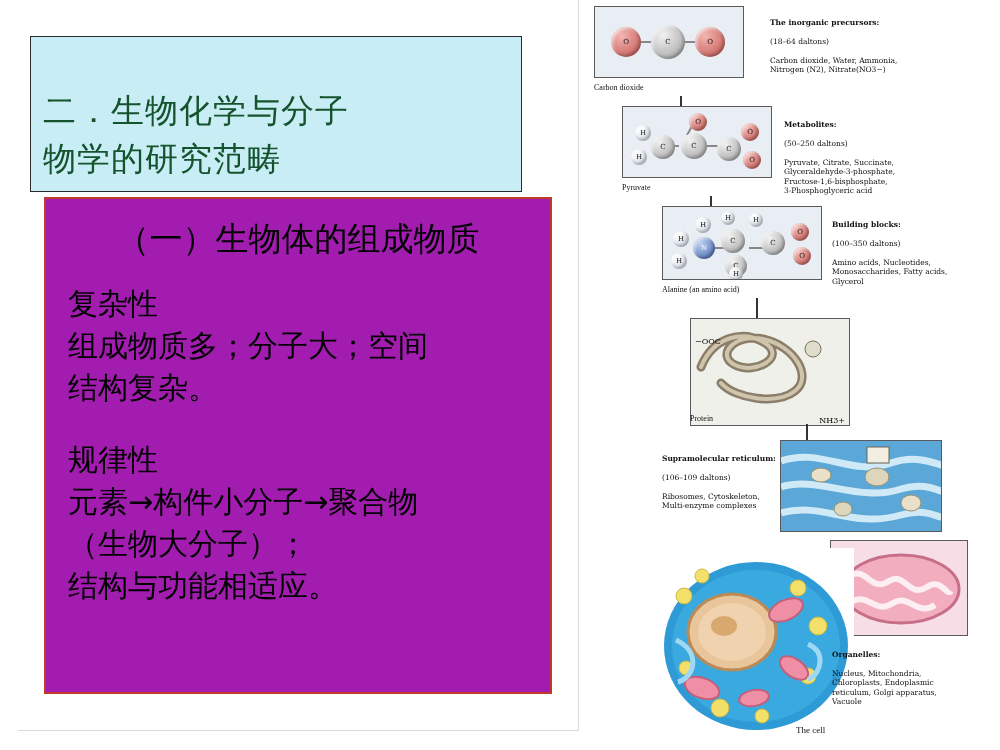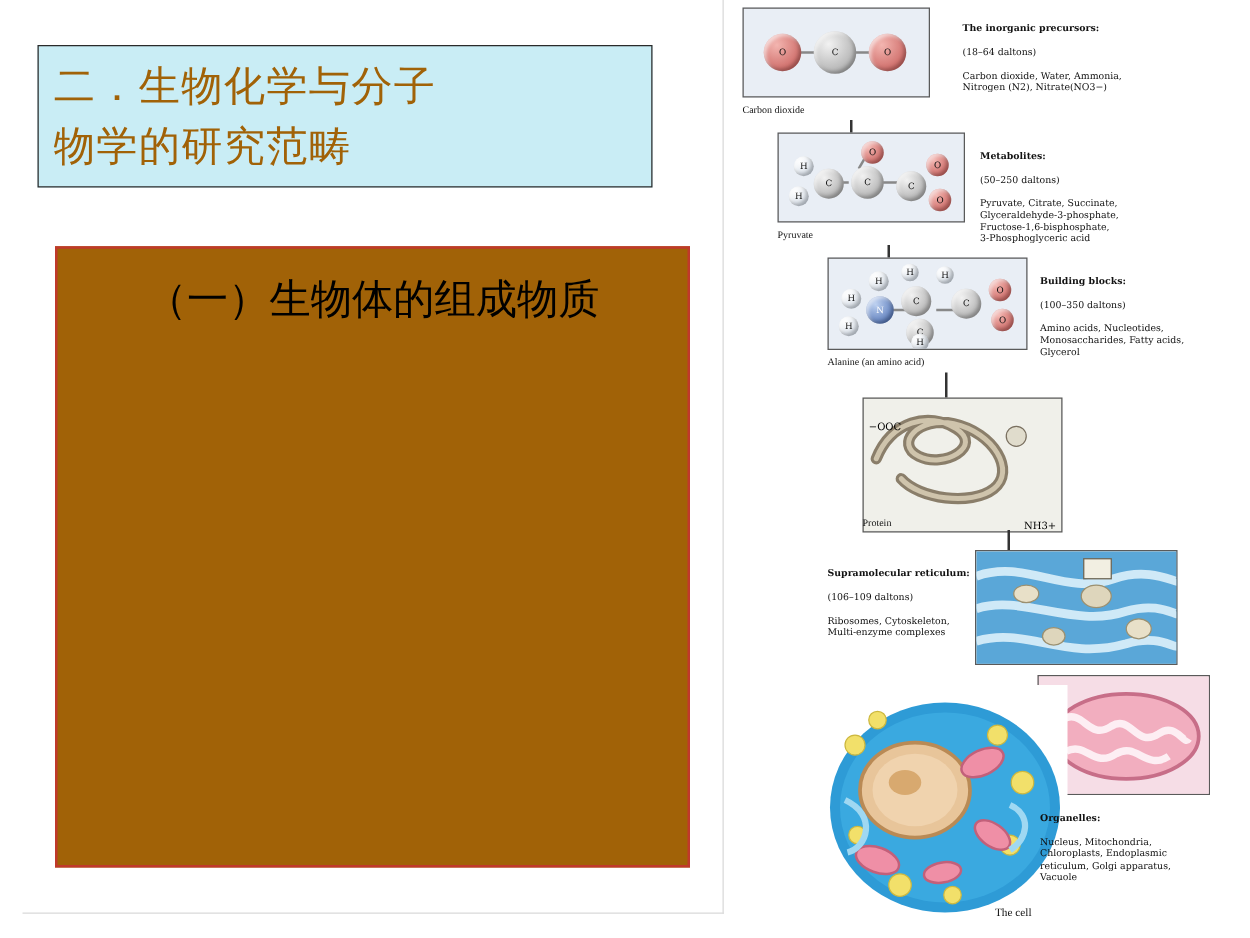--- a/index.html
+++ b/index.html
@@ -41,32 +41,33 @@
     min-height: 112px;
     background: #c9edf5;
     border: 1px solid #2a2a2a;
     box-sizing: border-box;
     padding: 8px 10px 8px 12px;
   }
   .title-text {
     font-family: "DejaVu Sans", sans-serif;
     font-size: 33px;
     line-height: 48px;
-    color: #a16207;
+    color: #14532d;
     letter-spacing: 1px;
     white-space: pre-wrap;
+    margin-top: 42px;
   }
   
   .content-box {
     position: absolute;
     left: 44px;
     top: 197px;
     width: 508px;
     height: 497px;
-    background: #a16207;
+    background: #a21caf;
     border: 2px solid #c0392b;
     box-sizing: border-box;
   }
   .content-heading {
     font-family: "DejaVu Sans", sans-serif;
     font-size: 33px;
     color: #000000;
     text-align: center;
     margin: 18px 0 0 0;
     padding: 0 6px;
@@ -163,20 +164,30 @@
 
   <div class="left-panel"></div>
 
   <div class="title-box">
     <div class="title-text">二．生物化学与分子
 物学的研究范畴</div>
   </div>
 
   <div class="content-box">
     <div class="content-heading">（一）生物体的组成物质</div>
+    <div class="content-body">
+      <div class="para">复杂性
+组成物质多；分子大；空间
+结构复杂。</div>
+      <div class="gap"></div>
+      <div class="para">规律性
+元素→构件小分子→聚合物
+（生物大分子）；
+结构与功能相适应。</div>
+    </div>
   </div>
 
   <div class="figure">
 
     <div class="fbox" style="left:14px; top:6px; width:150px; height:72px; background:#e9eef5;">
       <div class="bond" style="left:30px; top:34px; width:30px;"></div>
       <div class="bond" style="left:88px; top:34px; width:30px;"></div>
       <div class="atom" style="left:16px; top:20px; width:30px; height:30px; background:radial-gradient(circle at 35% 30%, #f3b5b0, #c0504d);">O</div>
       <div class="atom" style="left:56px; top:18px; width:34px; height:34px; background:radial-gradient(circle at 35% 30%, #f2f2f2, #9a9a9a);">C</div>
       <div class="atom" style="left:100px; top:20px; width:30px; height:30px; background:radial-gradient(circle at 35% 30%, #f3b5b0, #c0504d);">O</div>

